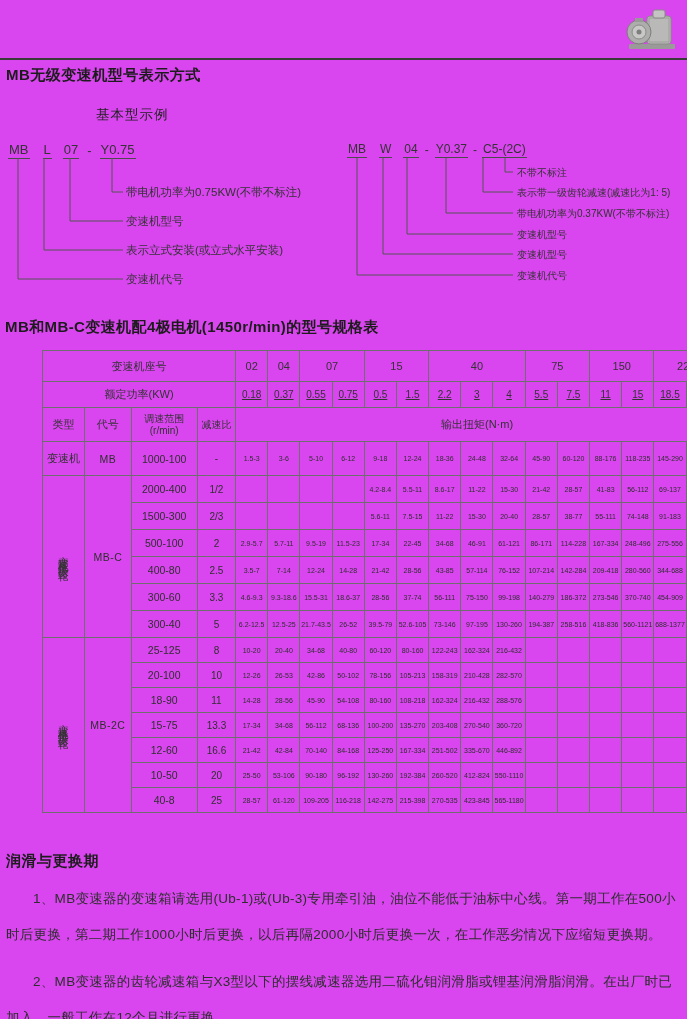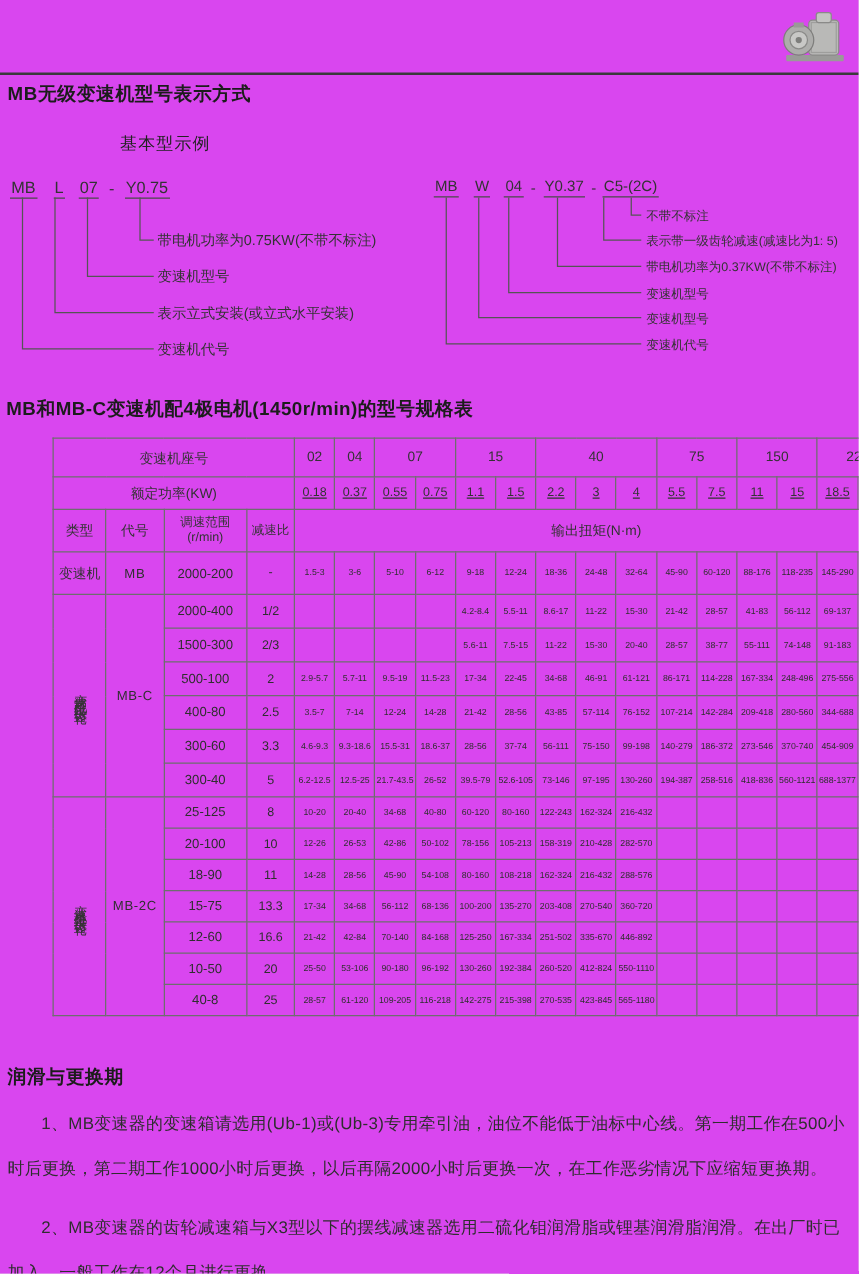--- a/index.html
+++ b/index.html
@@ -156,21 +156,21 @@
           <td class="hd" colspan="2">75</td>
           <td class="hd" colspan="2">150</td>
           <td class="hd" colspan="2">220</td>
         </tr>
         <tr class="h2">
           <td class="hd" colspan="4">额定功率(KW)</td>
           <td class="hd pw">0.18</td>
           <td class="hd pw">0.37</td>
           <td class="hd pw">0.55</td>
           <td class="hd pw">0.75</td>
-          <td class="hd pw">1.1</td>
+          <td class="hd pw">0.5</td>
           <td class="hd pw">1.5</td>
           <td class="hd pw">2.2</td>
           <td class="hd pw">3</td>
           <td class="hd pw">4</td>
           <td class="hd pw">5.5</td>
           <td class="hd pw">7.5</td>
           <td class="hd pw">11</td>
           <td class="hd pw">15</td>
           <td class="hd pw">18.5</td>
           <td class="hd pw">22</td>
@@ -179,21 +179,21 @@
           <td class="hd">类型</td>
           <td class="hd">代号</td>
           <td class="hd pre">调速范围
 (r/min)</td>
           <td class="hd pre">减速比</td>
           <td class="hd" colspan="15">输出扭矩(N·m)</td>
         </tr>
         <tr class="mb">
           <td class="hd" rowspan="1">变速机</td>
           <td class="code" rowspan="1">MB</td>
-          <td class="rng">2000-200</td>
+          <td class="rng">1000-100</td>
           <td class="rat">-</td>
           <td>1.5-3</td>
           <td>3-6</td>
           <td>5-10</td>
           <td>6-12</td>
           <td>9-18</td>
           <td>12-24</td>
           <td>18-36</td>
           <td>24-48</td>
           <td>32-64</td>

